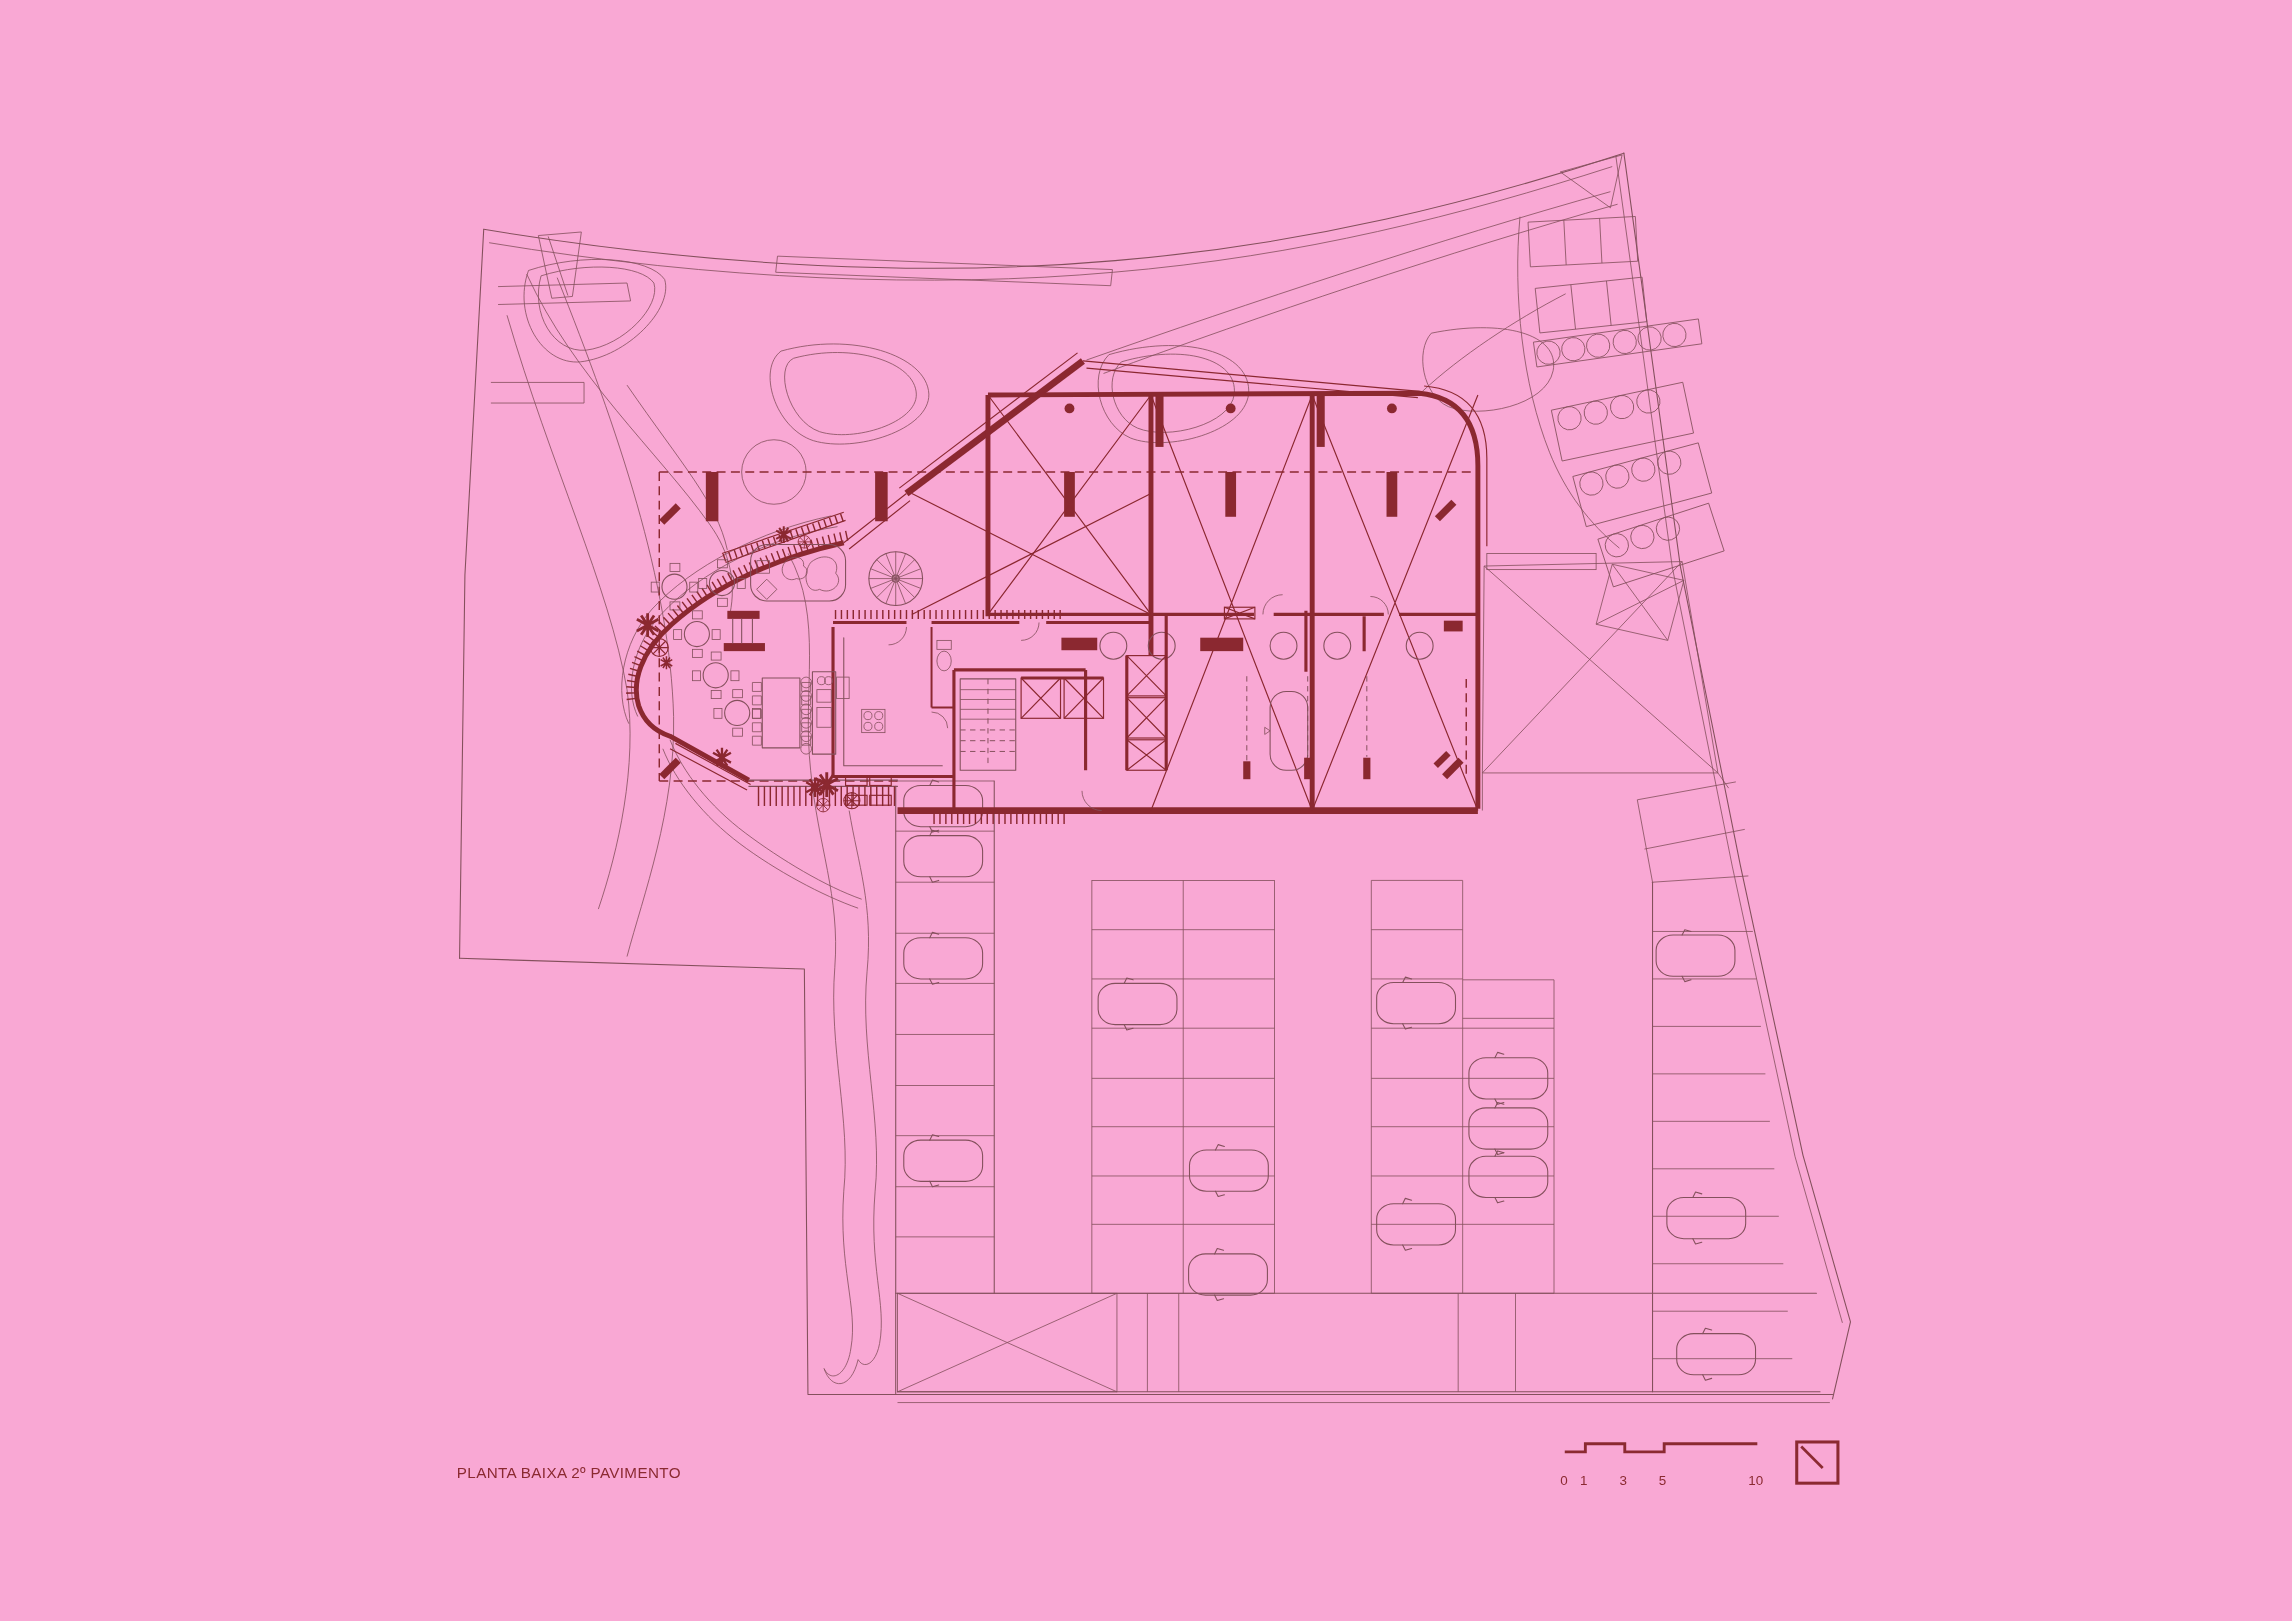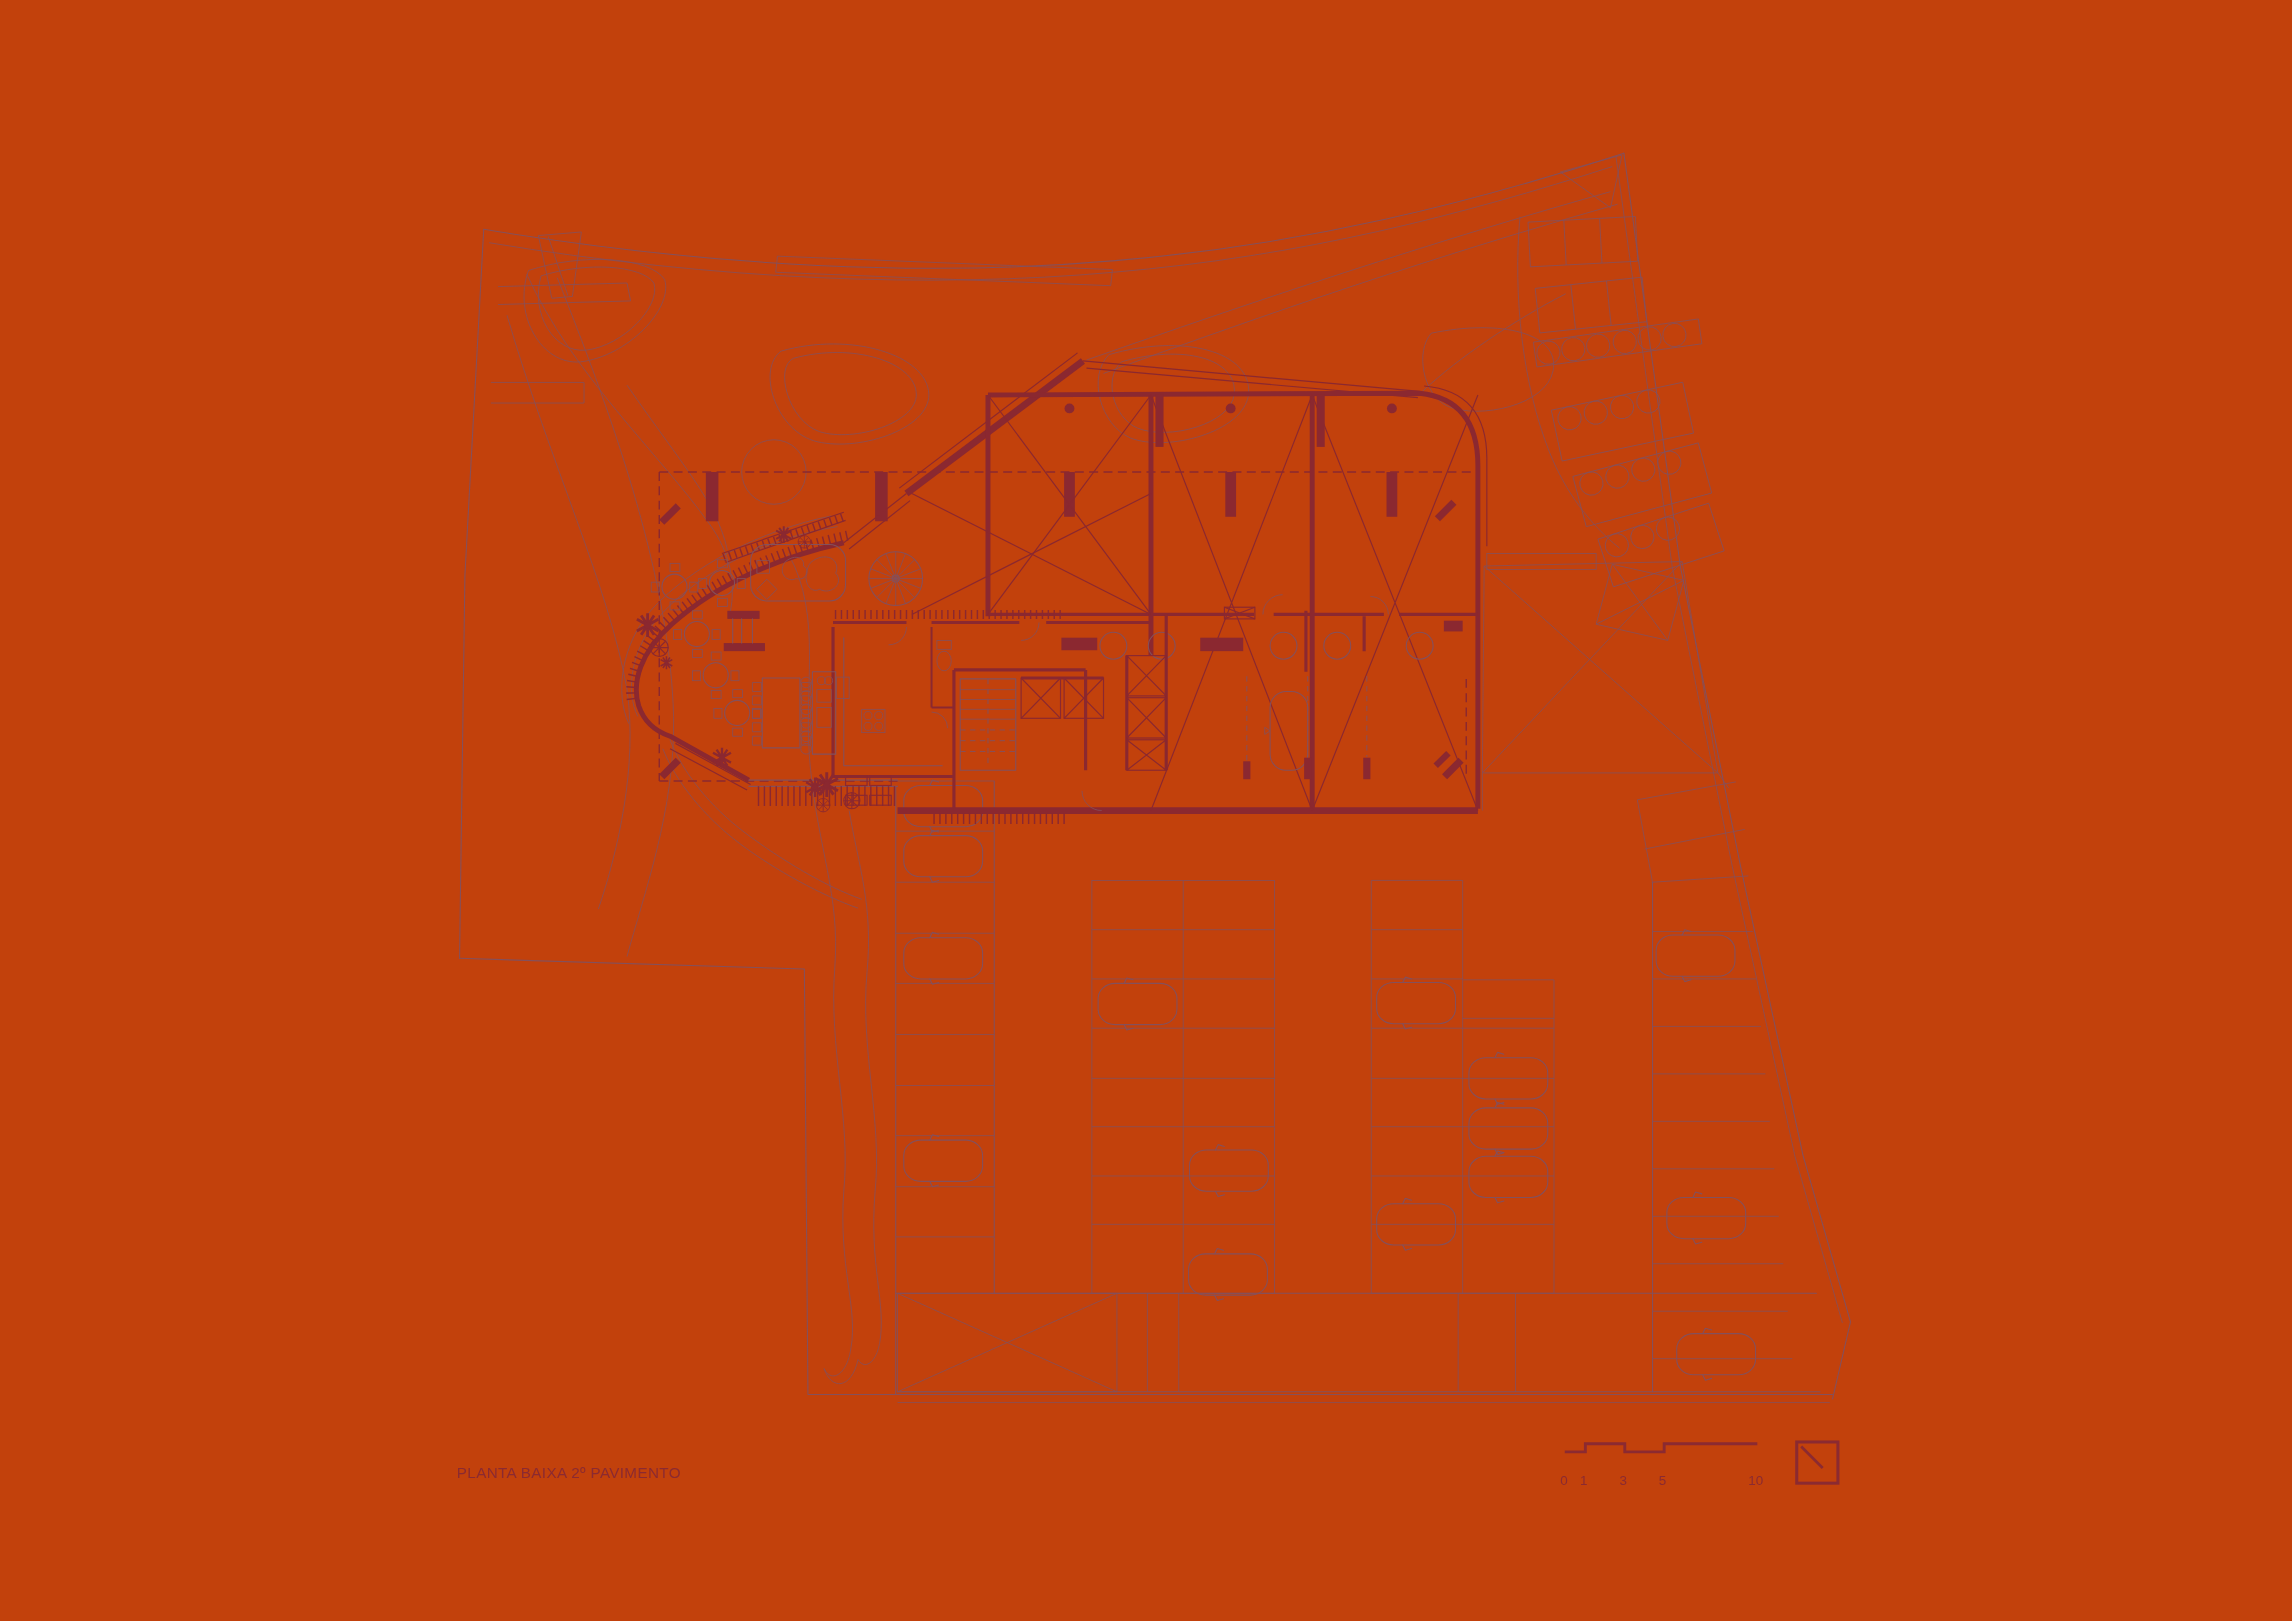--- a/index.html
+++ b/index.html
@@ -1,16 +1,16 @@
 <!DOCTYPE html>
 <html style="font-size:14.3px"><head>
 <meta charset="utf-8">
 <style>
   html,body{margin:0;padding:0;background:#92c0e8;}
-  .canvas{position:relative;width:2293px;height:1622px;background:#c2410c;overflow:hidden;
+  .canvas{position:relative;width:2293px;height:1622px;background:#f9a8d4;overflow:hidden;
           font-family:"Liberation Sans", sans-serif;}
   svg{position:absolute;left:0;top:0;}
   
   .tl{stroke:#84505c;stroke-width:1.2;fill:none;stroke-linecap:round;stroke-linejoin:round;}
   .tl0{stroke:#84505c;stroke-width:0.9;fill:none;}
   
   .rw2{stroke:#8b2830;stroke-width:2.2;fill:none;stroke-linejoin:round;}
   .rw3{stroke:#8b2830;stroke-width:3.5;fill:none;stroke-linejoin:round;}
   .rw5{stroke:#8b2830;stroke-width:5.5;fill:none;stroke-linejoin:round;}
   .rw7{stroke:#8b2830;stroke-width:7.5;fill:none;stroke-linejoin:round;}

